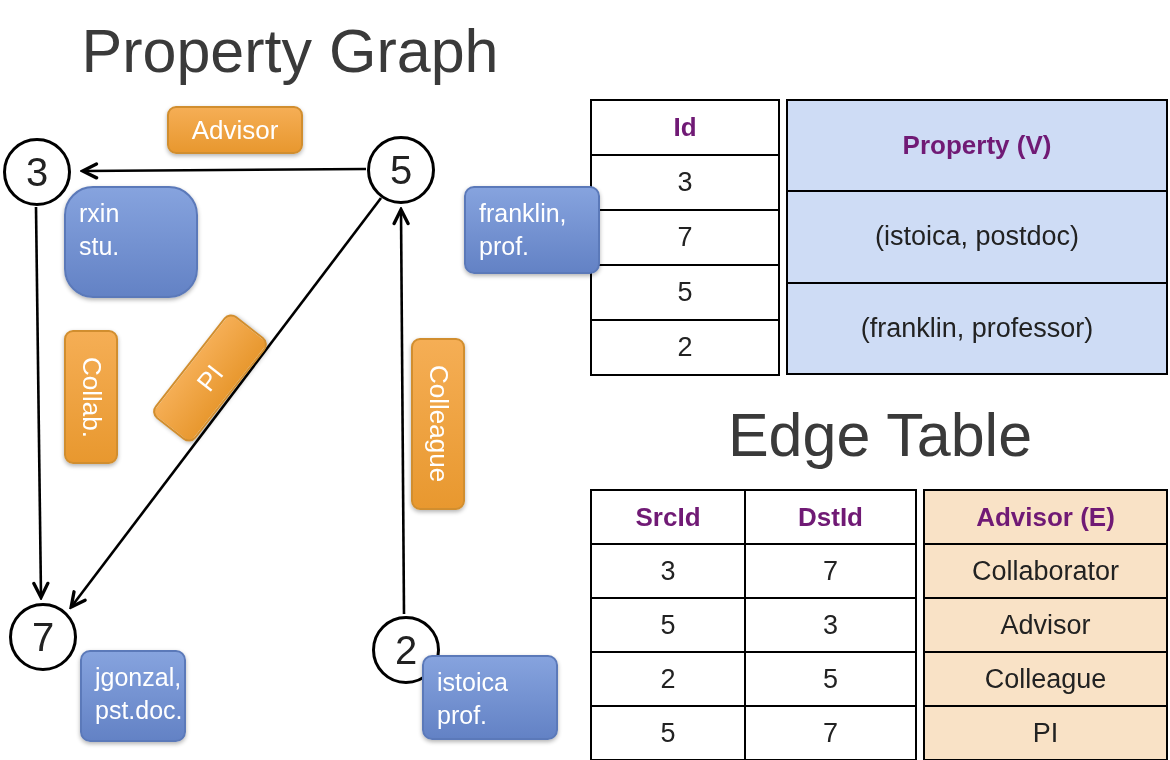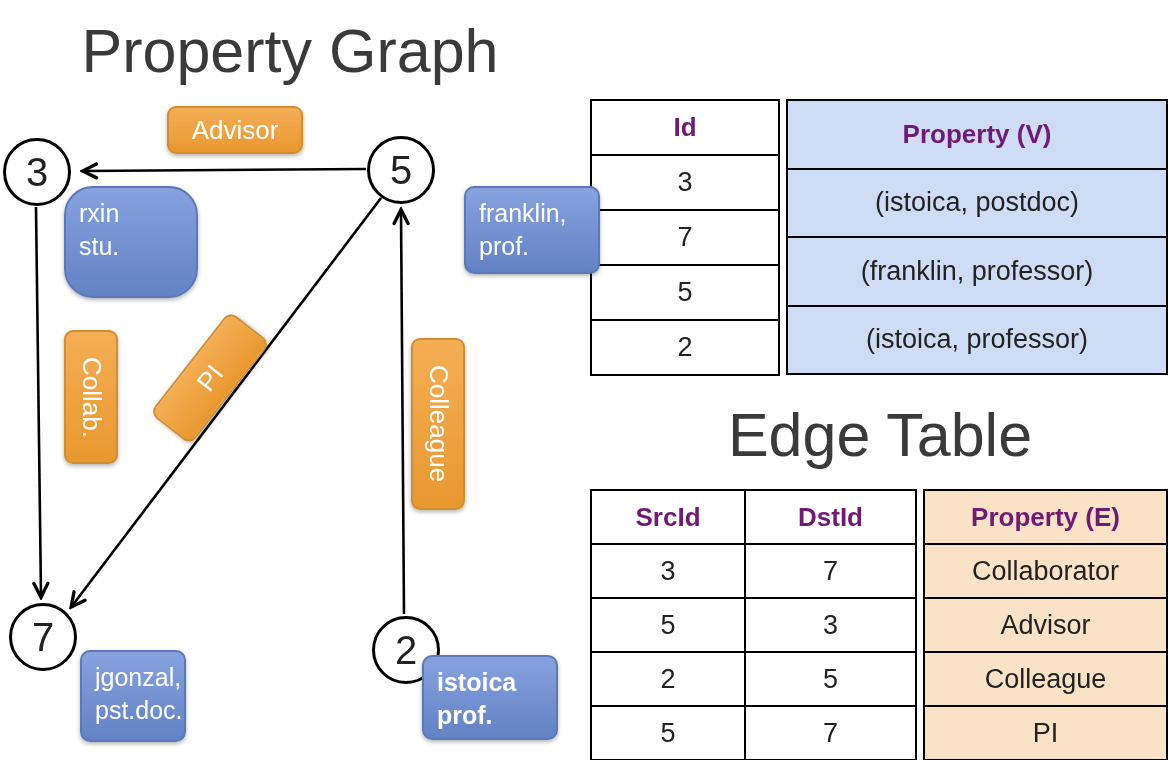--- a/index.html
+++ b/index.html
@@ -51,21 +51,21 @@
     border-radius:10px;
     color:#fff;
     font-size:25px; line-height:1.3;
     padding:9px 13px;
     white-space:pre-line;
     box-shadow:0 2px 4px rgba(0,0,0,0.3);
   }
   .vprop-3 { left:64px;  top:186px; width:134px; height:112px;border-radius:29px; }
   .vprop-5 { left:422px; top:186px; width:136px; height:88px;margin-left:42px; }
   .vprop-7 { left:80px;  top:650px; width:106px; height:92px; }
-  .vprop-2 { left:422px; top:655px; width:136px; height:85px;font-weight:bold; }
+  .vprop-2 { left:422px; top:655px; width:136px; height:85px; }
 
   
   .elabel {
     position:absolute; z-index:2;
     background:linear-gradient(#f5ae55,#e8982f);
     border:2px solid #d18e2f;
     border-radius:9px;
     color:#fff;
     font-size:26px;
     display:flex; align-items:center; justify-content:center;
@@ -164,23 +164,20 @@
       <tbody>
           <tr>
             <th>Property (V)</th>
           </tr>
       <tr>
             <td>(istoica, postdoc)</td>
           </tr>
       <tr>
             <td>(franklin, professor)</td>
           </tr>
-      <tr>
-            <td>(istoica, professor)</td>
-          </tr>
     </tbody>
       </table>
   </div>
 
   <div class="table-group edge-group">
     <table class="tbl srcdst-tbl">
       <colgroup>
           <col style="width:154px">
           <col style="width:171px">
         </colgroup>
@@ -203,21 +200,21 @@
       </tr>
       <tr>
         <td>5</td>
         <td>7</td>
       </tr>
     </tbody>
       </table>
     <table class="tbl eprop-tbl">
       <tbody>
           <tr>
-            <th>Property (E)</th>
+            <th>Advisor (E)</th>
           </tr>
       <tr>
             <td>Collaborator</td>
           </tr>
       <tr>
             <td>Advisor</td>
           </tr>
       <tr>
             <td>Colleague</td>
           </tr>

